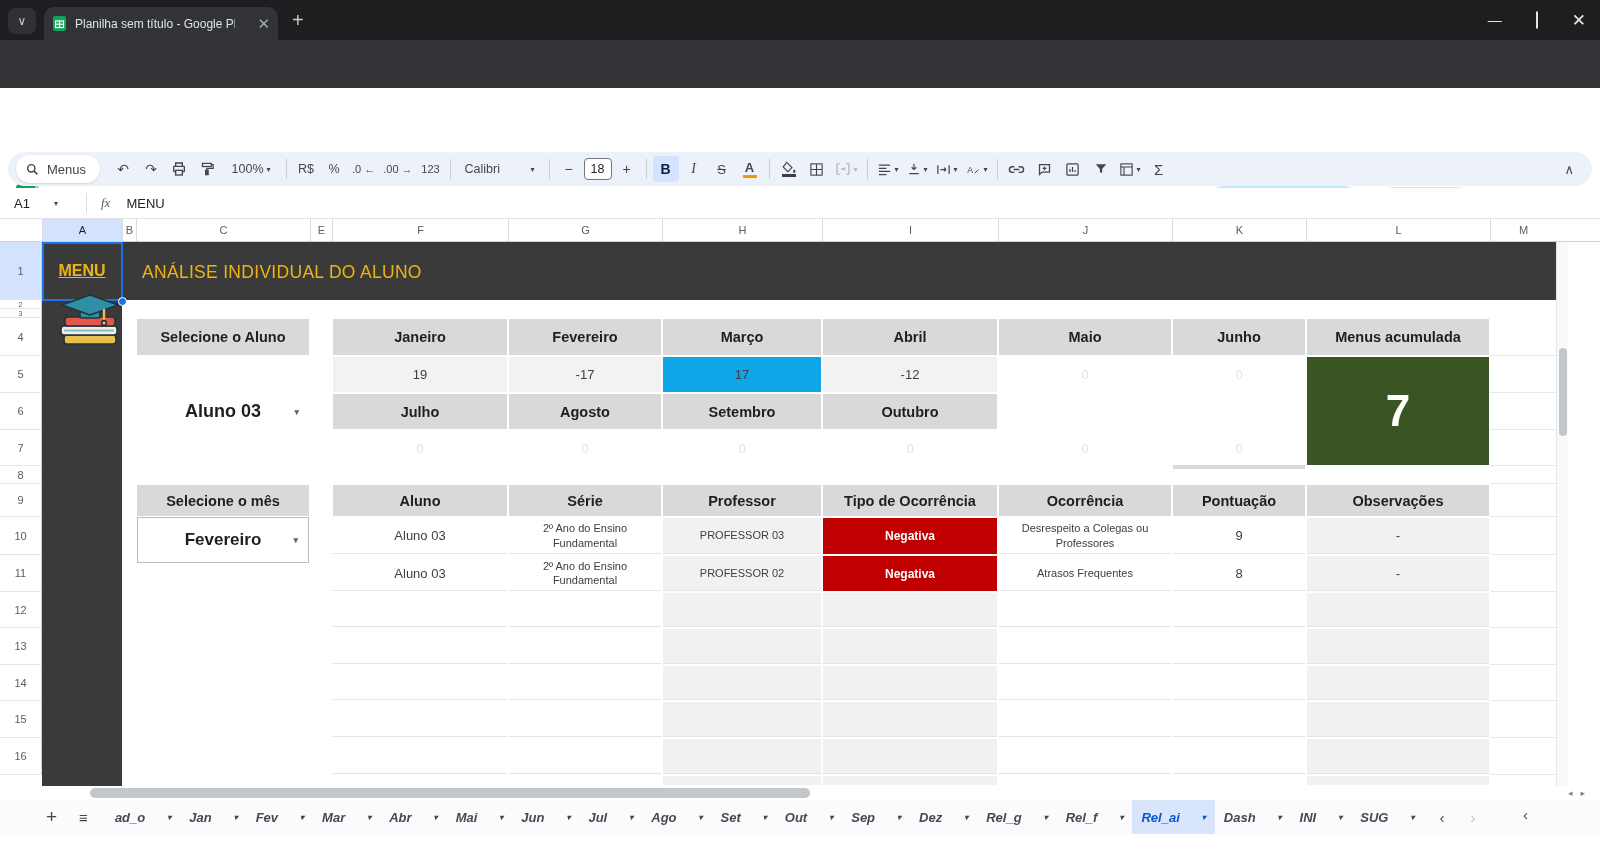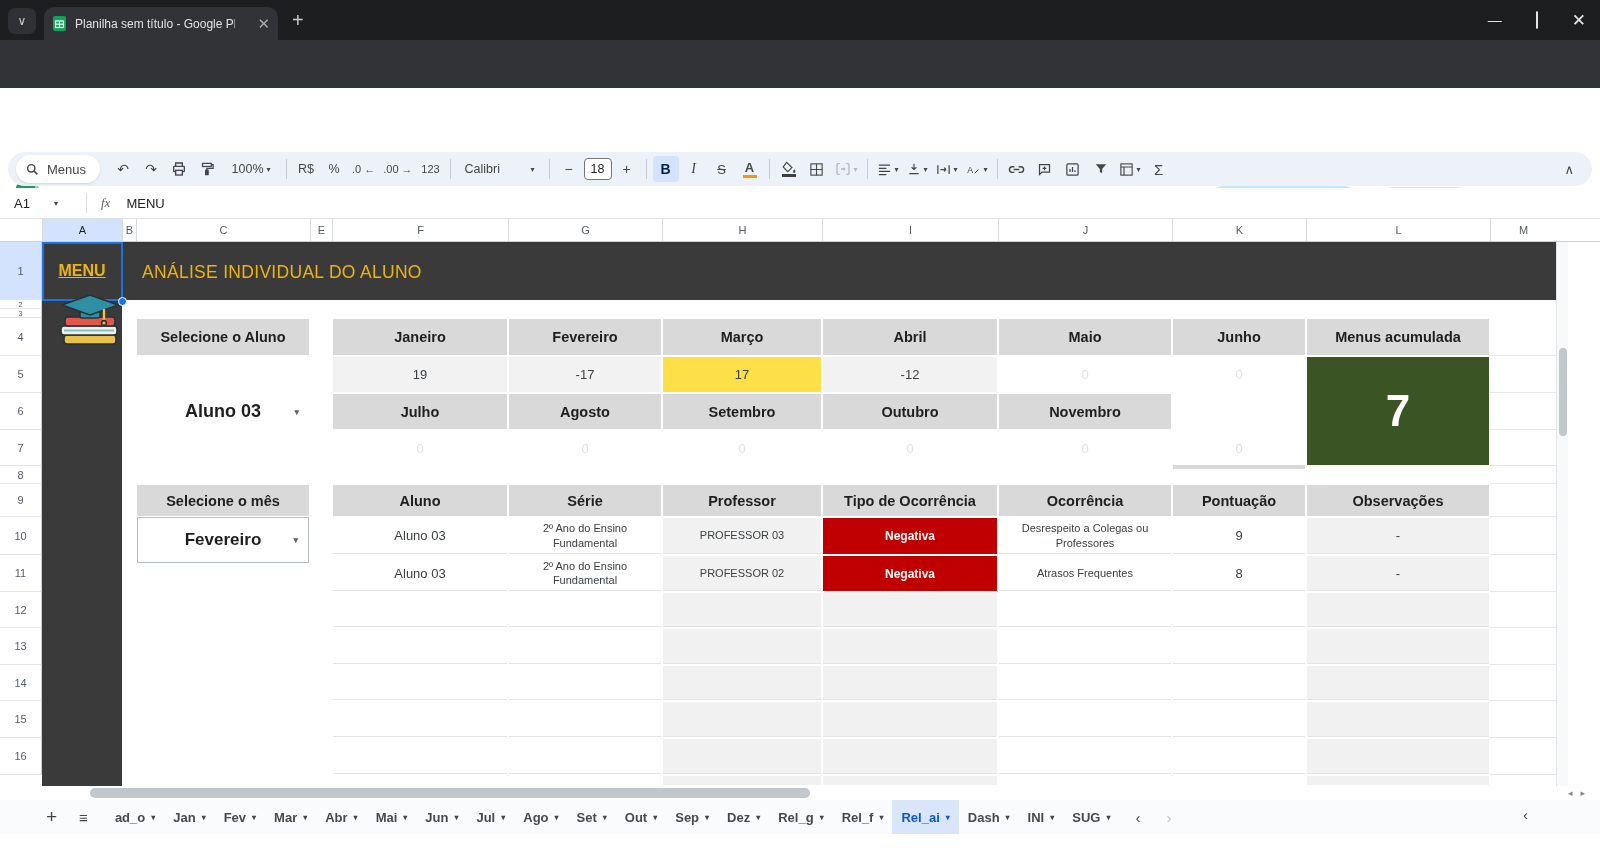--- a/index.html
+++ b/index.html
@@ -95,21 +95,21 @@
   .scroll-v { left:1556px; top:242px; width:12px; height:544px; background:#f8f9fa; border-left:1px solid #e3e5e8; }
   .scroll-v .thumb { position:absolute; left:2px; top:106px; width:8px; height:88px; border-radius:4px; background:#c3c6ca; cursor:pointer; }
   .scroll-h { left:42px; top:786px; width:1514px; height:14px; background:#fff; }
   .scroll-h .thumb { position:absolute; left:48px; top:2px; width:720px; height:10px; border-radius:5px; background:#c3c6ca; cursor:pointer; }
   .harrows { left:1568px; top:788px; font-size:9px; color:#80868b; display:flex; gap:8px; }
 
   
   .tabbar { left:0; top:800px; width:1600px; height:34px; background:#f9fbfd; display:flex; align-items:center; }
   .tb-plus { margin-left:46px; font-size:19px; color:#444746; cursor:pointer; }
   .tb-list { margin:0 18px 0 22px; font-size:15px; color:#444746; cursor:pointer; }
-  .sheettab { height:34px; display:flex; align-items:center; gap:6px; padding:0 9px; font-size:13px; font-weight:600; color:#48494d; cursor:pointer; white-space:nowrap; }
+  .sheettab { height:34px; display:flex; align-items:center; gap:22px; padding:0 9px; font-size:13px; font-weight:600; color:#48494d; cursor:pointer; white-space:nowrap;font-style:italic; }
   .sheettab .caret { font-size:8px; }
   .sheettab.active { background:#d8e5fb; color:#0b57d0; }
   .sheettab.active .caret { color:#0b57d0; }
   .tabnav { margin-left:16px; display:flex; gap:26px; font-size:15px; color:#444746; }
   .collapse-r { position:absolute; right:72px; top:806px; font-size:15px; color:#444746; cursor:pointer; }
 </style>
 </head>
 <body>
 
 <div class="abs titlebar">
@@ -498,29 +498,28 @@
     <div class="cell hdrcell" style="position: absolute; left: 137px; top: 319px; width: 172px; height: 36px; pointer-events: auto;">Selecione o Aluno</div>
     <div class="cell " style="position: absolute; left: 137px; top: 394px; width: 172px; height: 35px; pointer-events: auto; font-weight: bold; font-size: 18px; color: rgb(31, 31, 31);">Aluno 03<span class="ddarrow">▾</span></div>
     <div class="cell hdrcell" style="position: absolute; left: 333px; top: 319px; width: 174px; height: 36px; pointer-events: auto;">Janeiro</div>
     <div class="cell hdrcell" style="position: absolute; left: 509px; top: 319px; width: 152px; height: 36px; pointer-events: auto;">Fevereiro</div>
     <div class="cell hdrcell" style="position: absolute; left: 663px; top: 319px; width: 158px; height: 36px; pointer-events: auto;">Março</div>
     <div class="cell hdrcell" style="position: absolute; left: 823px; top: 319px; width: 174px; height: 36px; pointer-events: auto;">Abril</div>
     <div class="cell hdrcell" style="position: absolute; left: 999px; top: 319px; width: 172px; height: 36px; pointer-events: auto;">Maio</div>
     <div class="cell hdrcell" style="position: absolute; left: 1173px; top: 319px; width: 132px; height: 36px; pointer-events: auto;">Junho</div>
     <div class="cell valcell" style="position: absolute; left: 333px; top: 357px; width: 174px; height: 35px; pointer-events: auto; background: rgb(242, 242, 242);">19</div>
     <div class="cell valcell" style="position: absolute; left: 509px; top: 357px; width: 152px; height: 35px; pointer-events: auto; background: rgb(242, 242, 242);">-17</div>
-    <div class="cell valcell" style="position: absolute; left: 663px; top: 357px; width: 158px; height: 35px; pointer-events: auto; background: #fde047;">17</div>
+    <div class="cell valcell" style="position: absolute; left: 663px; top: 357px; width: 158px; height: 35px; pointer-events: auto; background: #0ea5e9;">17</div>
     <div class="cell valcell" style="position: absolute; left: 823px; top: 357px; width: 174px; height: 35px; pointer-events: auto; background: rgb(242, 242, 242);">-12</div>
     <div class="cell valcell faint" style="position: absolute; left: 999px; top: 357px; width: 172px; height: 35px; pointer-events: auto; background: rgb(255, 255, 255);">0</div>
     <div class="cell valcell faint" style="position: absolute; left: 1173px; top: 357px; width: 132px; height: 35px; pointer-events: auto; background: rgb(255, 255, 255);">0</div>
     <div class="cell hdrcell" style="position: absolute; left: 333px; top: 394px; width: 174px; height: 35px; pointer-events: auto;">Julho</div>
     <div class="cell hdrcell" style="position: absolute; left: 509px; top: 394px; width: 152px; height: 35px; pointer-events: auto;">Agosto</div>
     <div class="cell hdrcell" style="position: absolute; left: 823px; top: 394px; width: 174px; height: 35px; pointer-events: auto;">Outubro</div>
     <div class="cell hdrcell" style="position: absolute; left: 663px; top: 394px; width: 158px; height: 35px; pointer-events: auto;">Setembro</div>
-    <div class="cell hdrcell" style="position: absolute; left: 999px; top: 394px; width: 172px; height: 35px; pointer-events: auto;">Novembro</div>
     <div class="cell hdrcell" style="position: absolute; left: 1173px; top: 394px; width: 132px; height: 35px; pointer-events: auto; margin-top: 40px;">Dezembro</div>
     <div class="cell valcell faint" style="position: absolute; left: 333px; top: 431px; width: 174px; height: 34px; pointer-events: auto; background: rgb(255, 255, 255);">0</div>
     <div class="cell valcell faint" style="position: absolute; left: 509px; top: 431px; width: 152px; height: 34px; pointer-events: auto; background: rgb(255, 255, 255);">0</div>
     <div class="cell valcell faint" style="position: absolute; left: 663px; top: 431px; width: 158px; height: 34px; pointer-events: auto; background: rgb(255, 255, 255);">0</div>
     <div class="cell valcell faint" style="position: absolute; left: 823px; top: 431px; width: 174px; height: 34px; pointer-events: auto; background: rgb(255, 255, 255);">0</div>
     <div class="cell valcell faint" style="position: absolute; left: 999px; top: 431px; width: 172px; height: 34px; pointer-events: auto; background: rgb(255, 255, 255);">0</div>
     <div class="cell valcell faint" style="position: absolute; left: 1173px; top: 431px; width: 132px; height: 34px; pointer-events: auto; background: rgb(255, 255, 255);">0</div>
     <div class="cell hdrcell" style="position: absolute; left: 1307px; top: 319px; width: 182px; height: 36px; pointer-events: auto;">Menus acumulada</div>
     <div class="cell greencell" style="position: absolute; left: 1307px; top: 357px; width: 182px; height: 108px; pointer-events: auto; background: rgb(59, 84, 35);">7</div>
     <div class="cell hdrcell" style="position: absolute; left: 137px; top: 485px; width: 172px; height: 31px; pointer-events: auto;">Selecione o mês</div>

